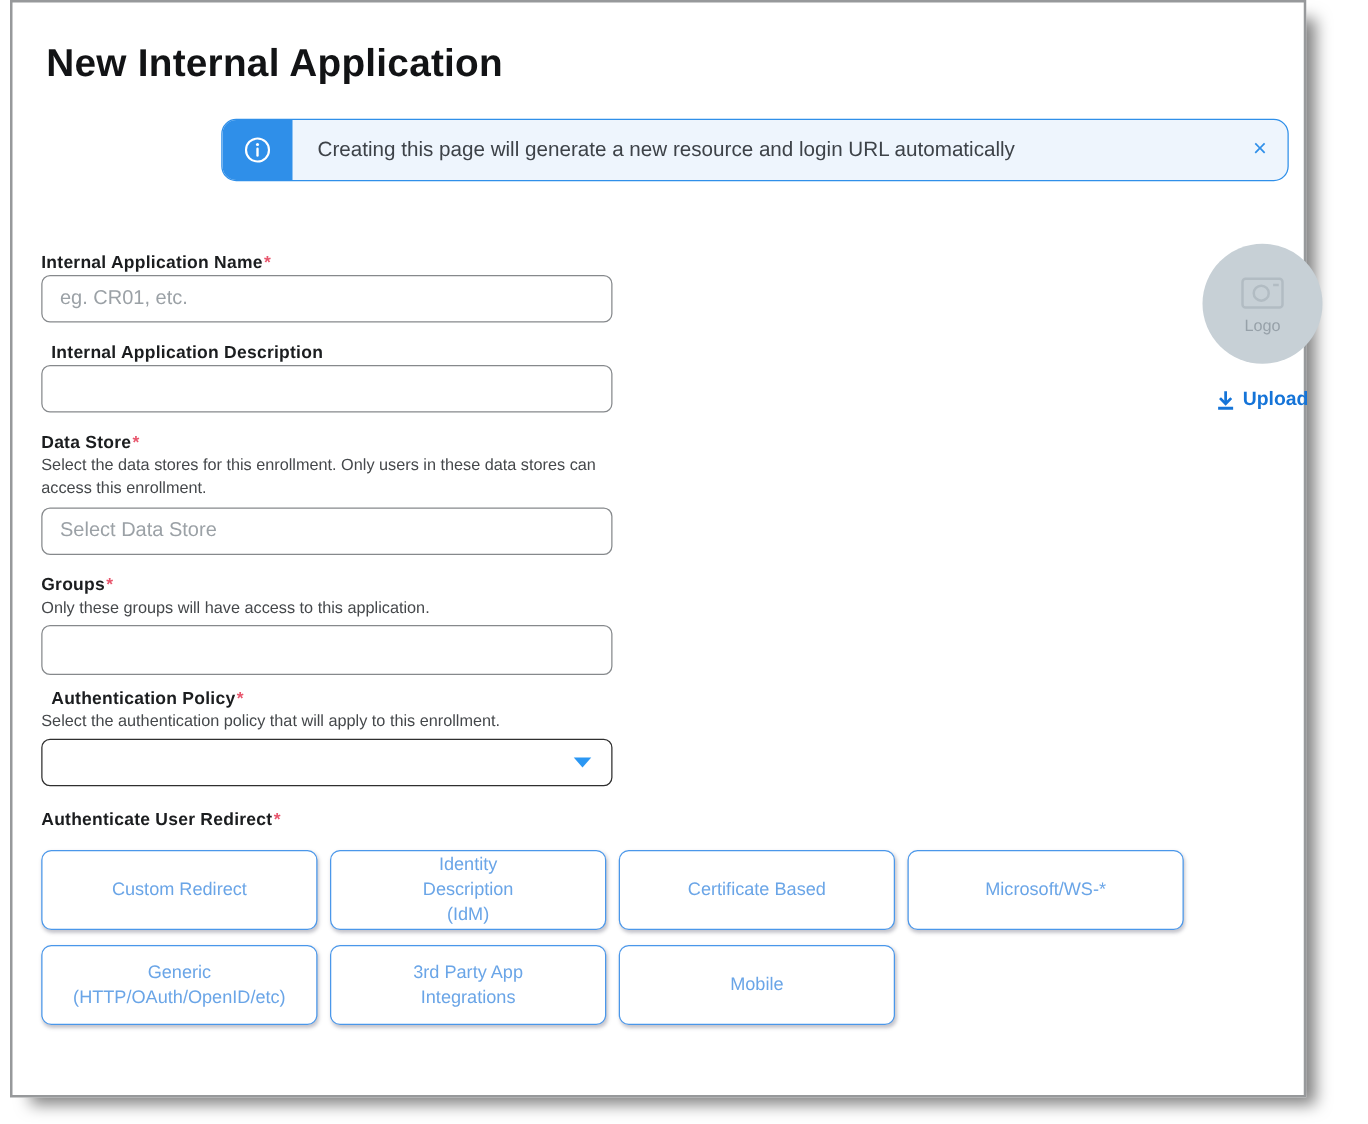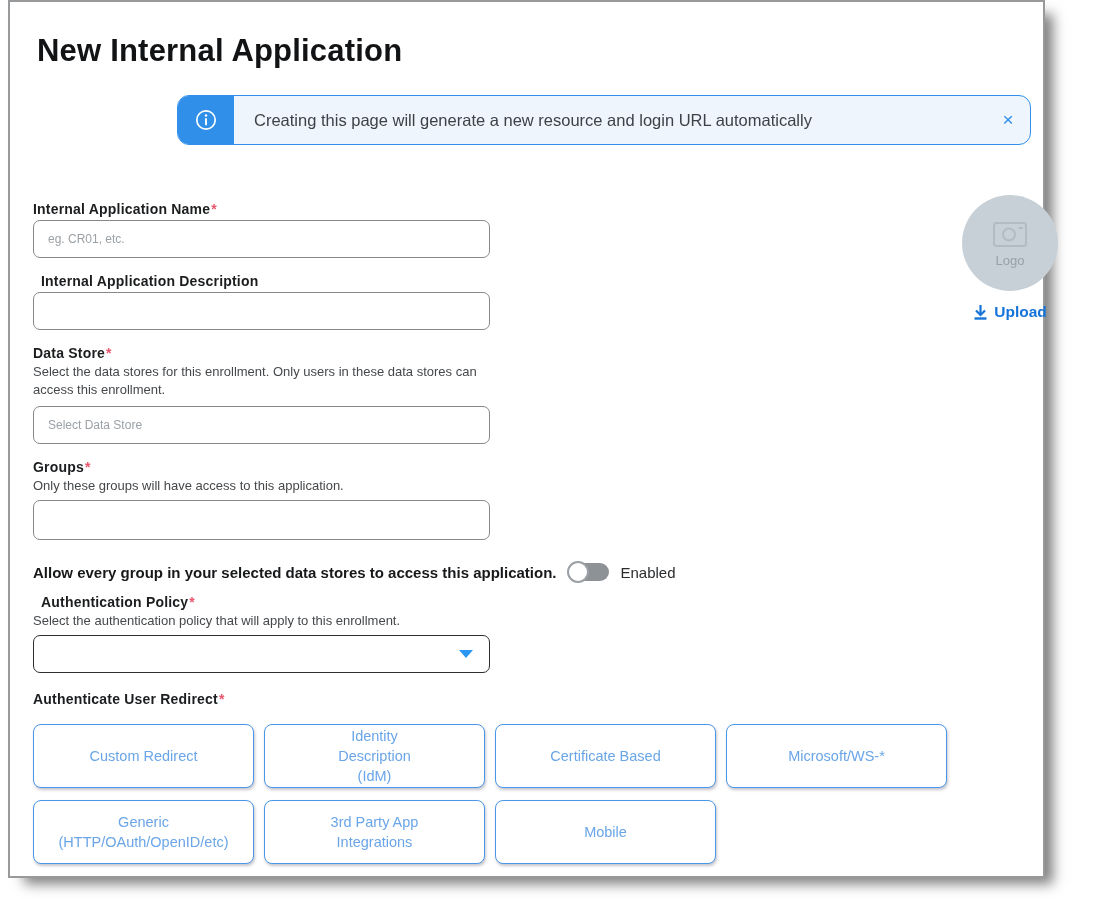--- a/index.html
+++ b/index.html
@@ -15,21 +15,21 @@
   .banner-close{width:44px;display:flex;align-items:center;justify-content:center;color:#2f8fe9;font-size:19px;cursor:pointer;}
   
   .form{position:absolute;left:23px;top:191px;width:916px;}
   .field-label{font-size:14px;font-weight:700;color:#1b1d1f;letter-spacing:0.2px;}
   .req{color:#e8566d;font-weight:700;margin-left:1px;}
   .m-first{margin:8px 0 3px;}
   .m-std{margin:15px 8px 3px;}
   .m-tight{margin:15px 0 2px;}
   .helper{font-size:13px;color:#45484b;line-height:18px;margin-top:2px;max-width:465px;}
   .tinput{display:block;width:457px;height:38px;box-sizing:border-box;border:1px solid #86898c;border-radius:7px;
-          padding:0 14px;font-size:12px;color:#333;font-family:"Liberation Sans","DejaVu Sans",sans-serif;background:#fff;outline:none;}
+          padding:0 14px;font-size:16px;color:#333;font-family:"Liberation Sans","DejaVu Sans",sans-serif;background:#fff;outline:none;}
   .tinput::placeholder{color:#9ba1a6;opacity:1;}
   .tinput.tall{height:40px;margin-top:5px;}
   .tinput.mt7{margin-top:7px;}
   
   .toggle-row{margin-top:20px;height:24px;display:flex;align-items:center;white-space:nowrap;}
   .toggle-label{font-size:15px;font-weight:700;color:#17181a;}
   .toggle{position:relative;width:42px;height:22px;margin:0 12px 0 10px;cursor:pointer;flex:0 0 auto;}
   .toggle .track{position:absolute;left:9px;top:2px;width:33px;height:18px;background:#8d9297;border-radius:9px;}
   .toggle .knob{position:absolute;left:0;top:0;width:22px;height:22px;background:#fff;border:2px solid #9aa0a5;
                 border-radius:50%;box-sizing:border-box;}
@@ -43,21 +43,21 @@
   .redirect-grid{margin-top:17px;display:grid;grid-template-columns:repeat(4,221px);column-gap:10px;row-gap:12px;}
   .redirect-btn{height:64px;box-sizing:border-box;display:flex;align-items:center;justify-content:center;text-align:center;
                 border:1.5px solid #4a97ea;border-radius:8px;background:#fff;color:#6aa5e7;font-size:14.5px;line-height:1.4;
                 box-shadow:1px 2px 3px rgba(90,90,110,0.35);white-space:pre-line;padding:4px 8px;cursor:pointer;
                 font-family:"Liberation Sans","DejaVu Sans",sans-serif;}
   
   .logo-wrap{position:absolute;left:952px;top:193px;width:96px;}
   .logo-circle{width:96px;height:96px;border-radius:50%;background:#c7d0d6;display:flex;flex-direction:column;
                align-items:center;justify-content:center;gap:3px;cursor:pointer;}
   .logo-text{font-size:13px;color:#97a1a9;}
-  .upload-link{margin-top:12px;display:flex;align-items:center;justify-content:center;gap:6px;color:#1574d8;
+  .upload-link{margin-top:20px;display:flex;align-items:center;justify-content:center;gap:6px;color:#1574d8;
                font-weight:700;font-size:15.5px;cursor:pointer;}
 </style>
 </head>
 <body>
 
 <div class="card">
 
   <h1 class="page-title">New Internal Application</h1>
 
   <div class="banner">
@@ -81,28 +81,20 @@
     <input class="tinput" type="text" style="">
 
     <div class="field-label m-tight"><span>Data Store</span><span class="req">*</span></div>
     <div class="helper">Select the data stores for this enrollment. Only users in these data stores can access this enrollment.</div>
     <input class="tinput mt7" type="text" placeholder="Select Data Store" style="">
 
     <div class="field-label m-tight"><span>Groups</span><span class="req">*</span></div>
     <div class="helper">Only these groups will have access to this application.</div>
     <input class="tinput tall" type="text" style="">
 
-    <div class="toggle-row">
-      <span class="toggle-label">Allow every group in your selected data stores to access this application.</span>
-      <span class="toggle">
-        <span class="track"></span>
-        <span class="knob"></span>
-      </span>
-      <span class="toggle-state">Enabled</span>
-    </div>
 
     <div class="field-label" style="margin:10px 8px 2px;"><span>Authentication Policy</span><span class="req">*</span></div>
     <div class="helper">Select the authentication policy that will apply to this enrollment.</div>
     <div class="select-box">
       <span></span>
       <span class="select-caret"></span>
     </div>
 
     <div class="field-label redirect-label"><span>Authenticate User Redirect</span><span class="req">*</span></div>
 

